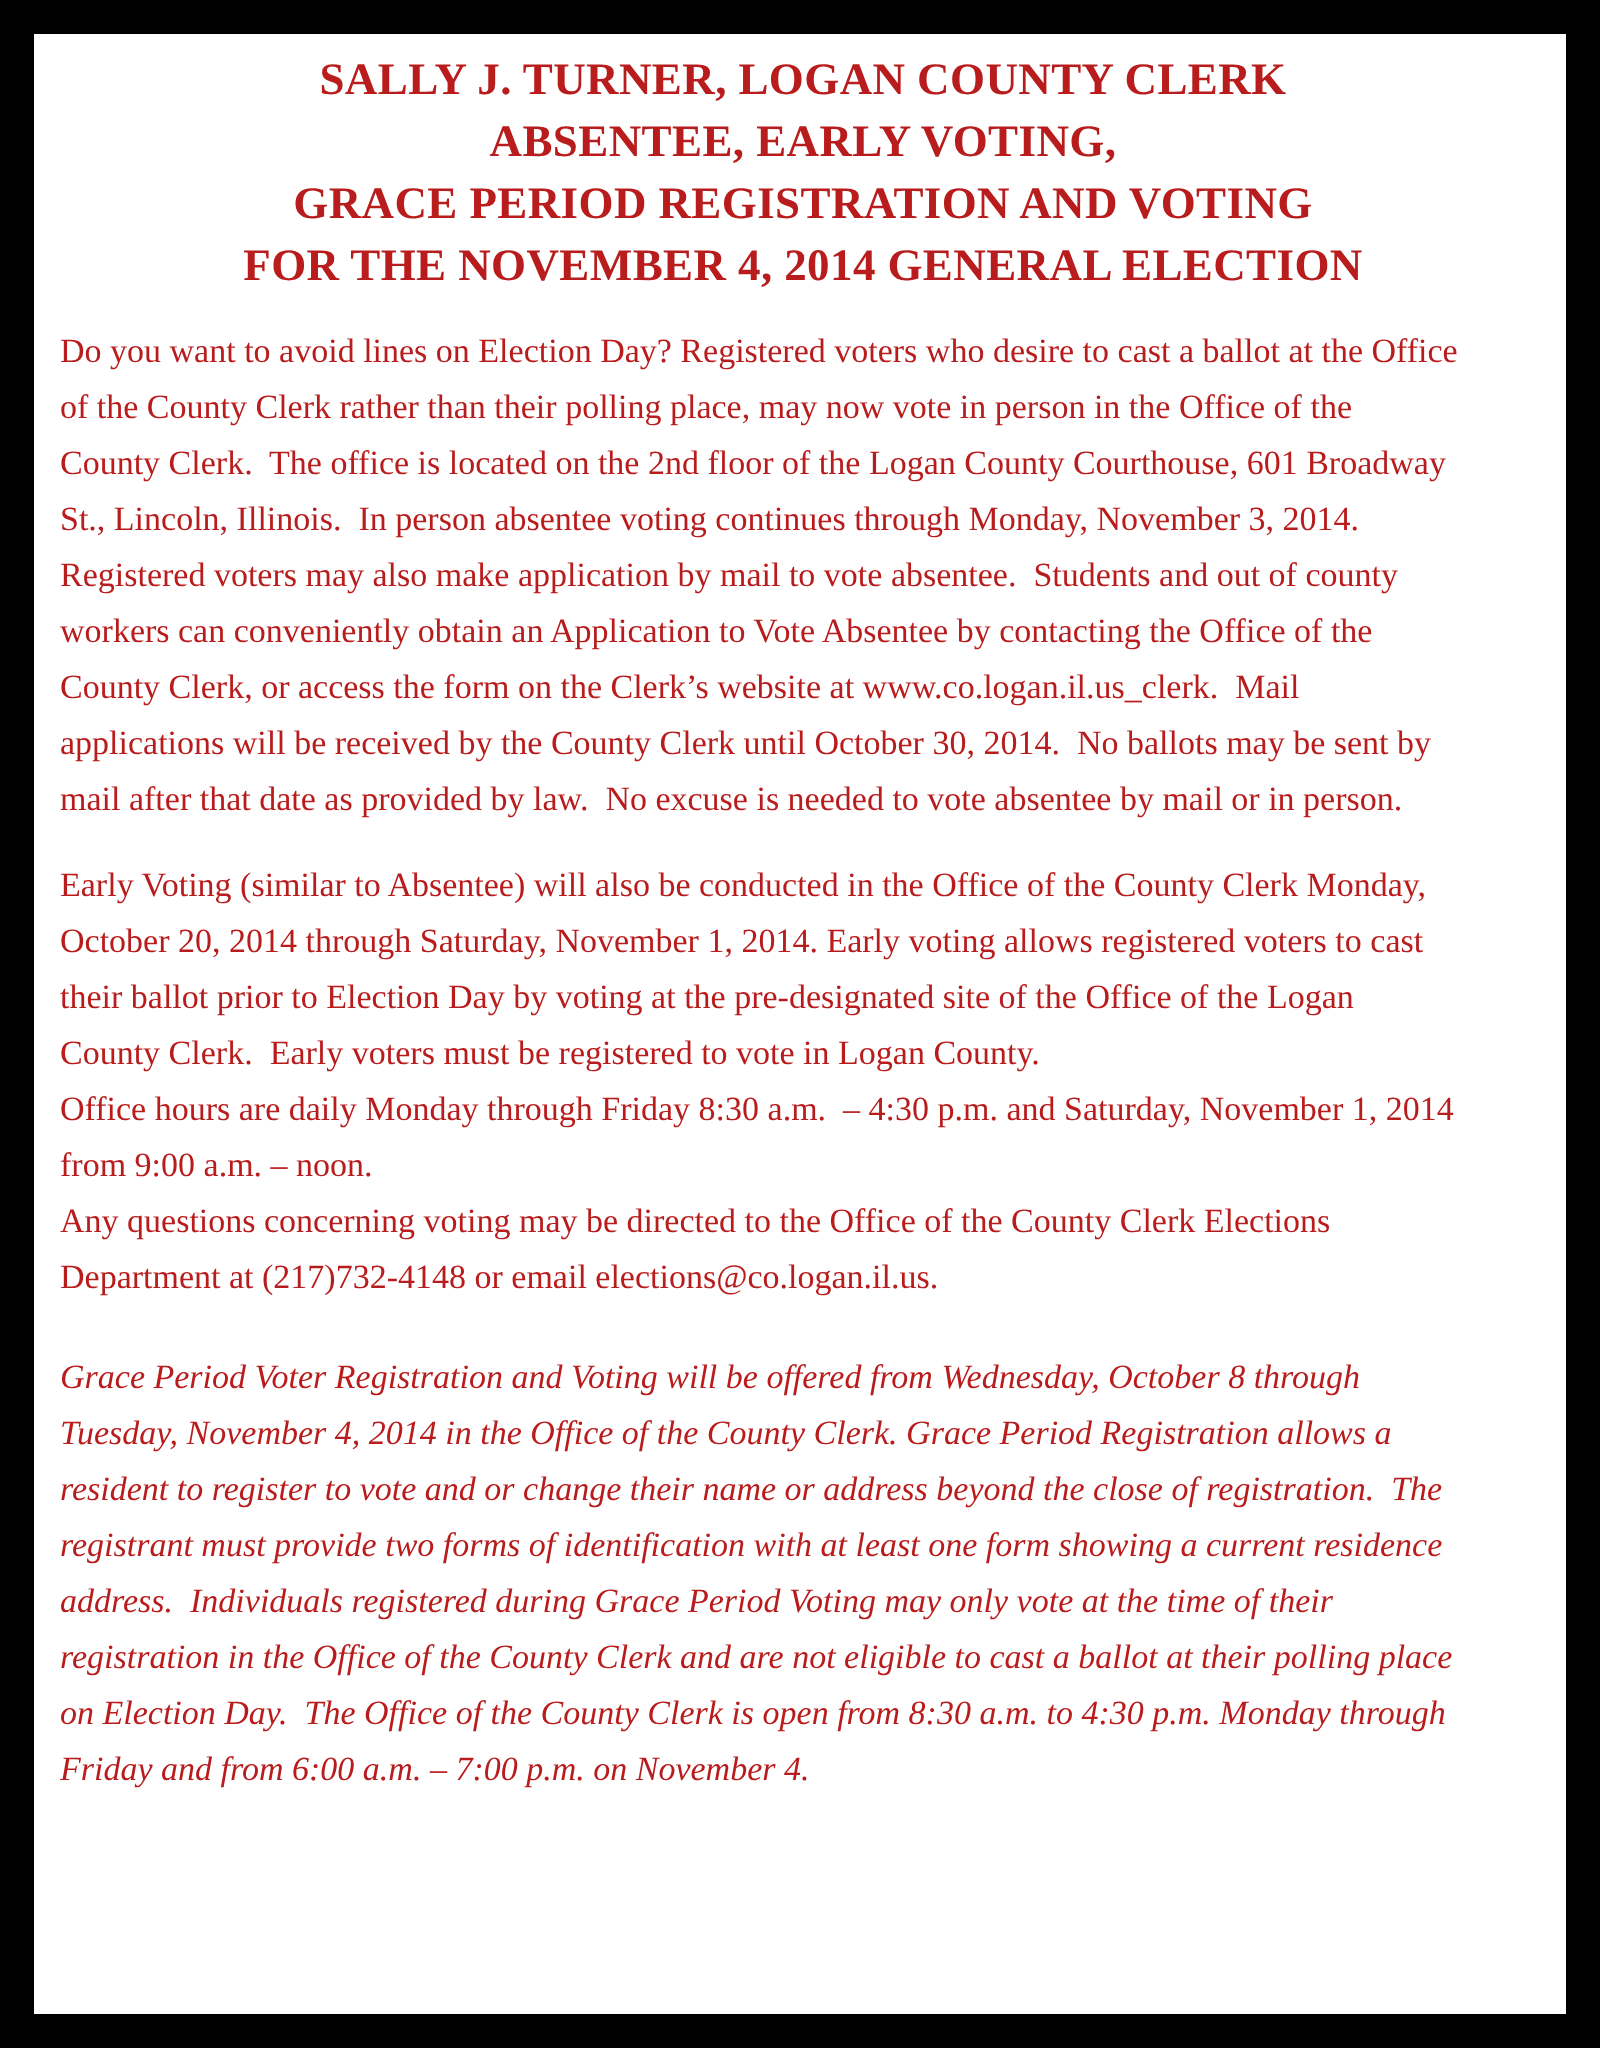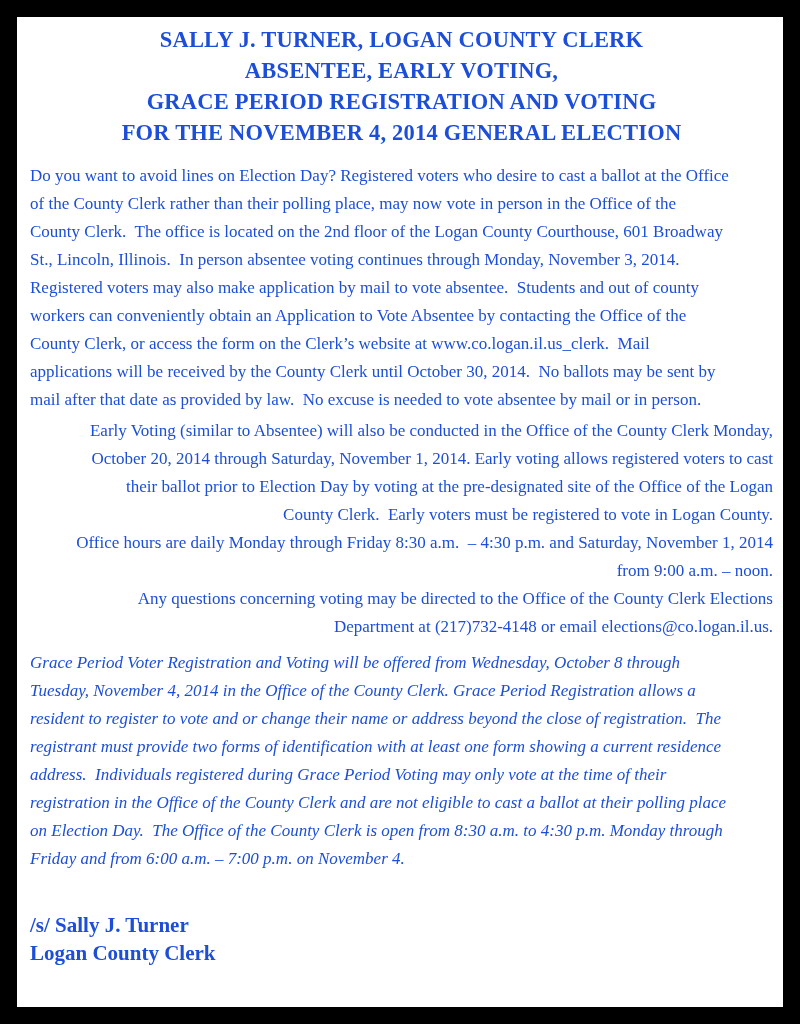--- a/index.html
+++ b/index.html
@@ -13,42 +13,42 @@
     overflow: hidden;
     font-family: "Liberation Serif", "DejaVu Serif", serif;
   }
   .page {
     position: absolute;
     left: 17px;
     top: 17px;
     width: 766px;
     height: 990px;
     background: #ffffff;
-    color: #1d4ed8;
+    color: #b91c1c;
     padding: 7px 10px 0 13px;
     overflow: hidden;
   }
   .notice-title {
     font-size: 22.5px;
     line-height: 31px;
     font-weight: bold;
     text-align: center;
     white-space: pre-wrap;
     letter-spacing: 0.2px;
   }
   .body-text {
     margin-top: 14px;
     font-size: 17px;
     line-height: 28px;
   }
   .para {
     white-space: pre-wrap;
   }
-  .para-1 { margin-bottom: 3px; }
-  .para-2 { margin-bottom: 8px; text-align: right; }
+  .para-1 { margin-bottom: 15px; }
+  .para-2 { margin-bottom: 22px; }
   .para-3 { margin-bottom: 0; font-style: italic; }
   .signature-block {
     margin-top: 38px;
     font-size: 21px;
     line-height: 28px;
     font-weight: bold;
     white-space: pre-wrap;
   }
 </style>
 </head>
@@ -83,17 +83,15 @@
       <div class="para para-3">Grace Period Voter Registration and Voting will be offered from Wednesday, October 8 through
 Tuesday, November 4, 2014 in the Office of the County Clerk. Grace Period Registration allows a
 resident to register to vote and or change their name or address beyond the close of registration.  The
 registrant must provide two forms of identification with at least one form showing a current residence
 address.  Individuals registered during Grace Period Voting may only vote at the time of their
 registration in the Office of the County Clerk and are not eligible to cast a ballot at their polling place
 on Election Day.  The Office of the County Clerk is open from 8:30 a.m. to 4:30 p.m. Monday through
 Friday and from 6:00 a.m. – 7:00 p.m. on November 4.</div>
     </div>
 
-    <div class="signature-block">/s/ Sally J. Turner
-Logan County Clerk</div>
 
   </div>
 </div>
 
 </body></html>

